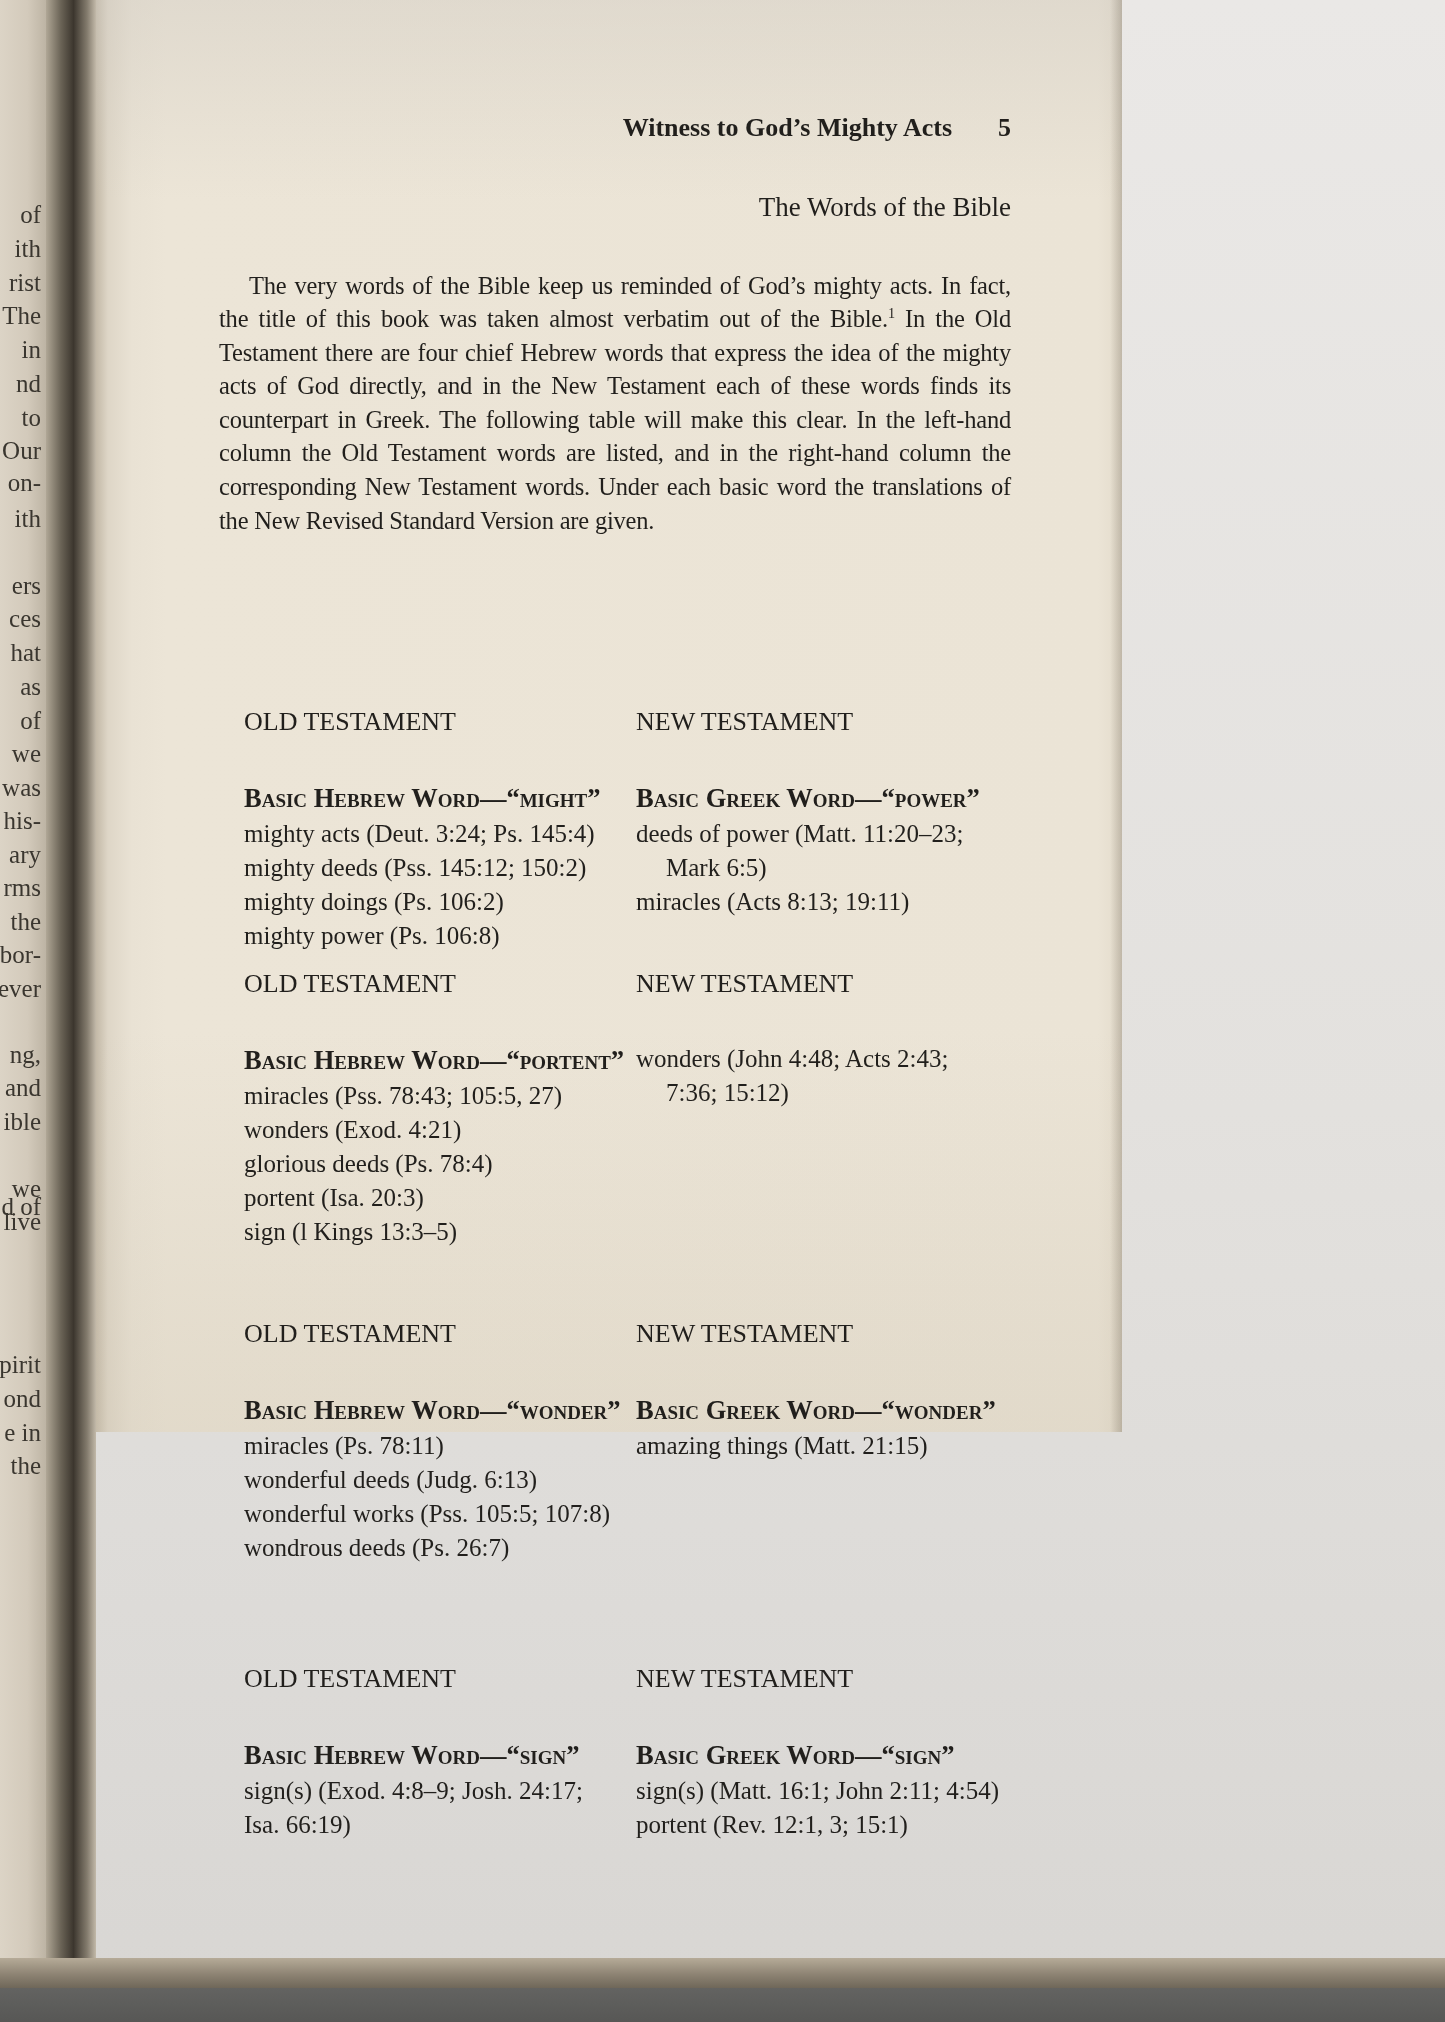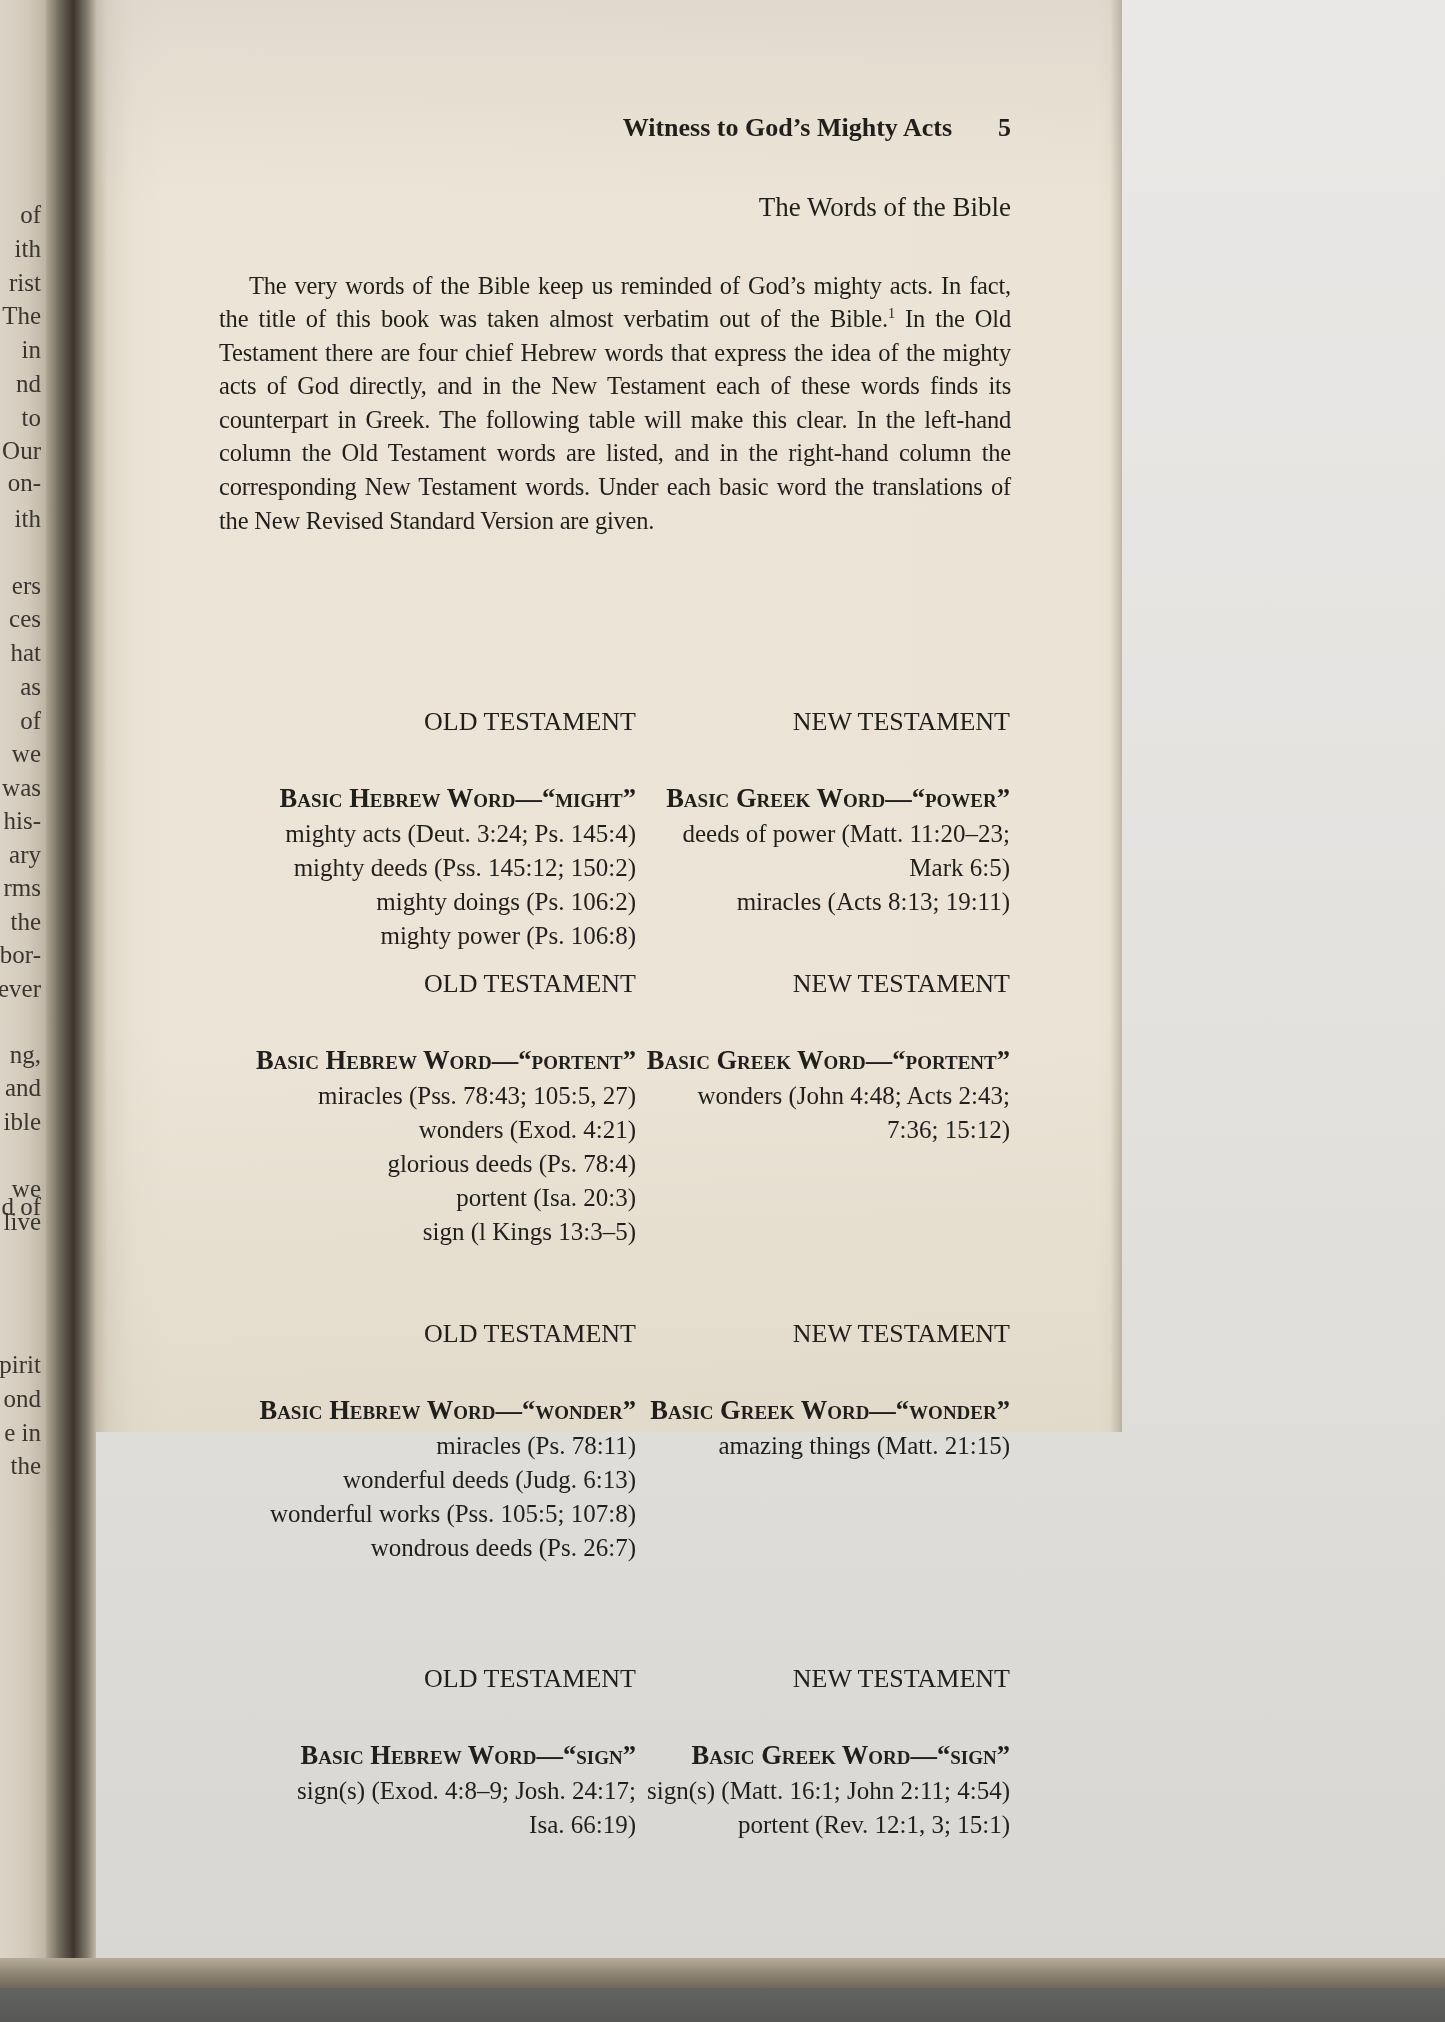--- a/index.html
+++ b/index.html
@@ -53,21 +53,21 @@
   
   .intro{
     position:absolute;top:244px;left:123px;width:792px;
     font-size:24.5px;line-height:33.6px;letter-spacing:-0.2px;
     text-align:justify;text-indent:30px;
   }
   .intro sup{font-size:0.58em;line-height:0;}
   
   .section{
     position:absolute;left:148px;width:766px;
-    display:grid;grid-template-columns:392px 1fr;text-align:right;
+    display:grid;grid-template-columns:392px 1fr;
   }
   .col-header{font-size:26px;line-height:34px;margin-bottom:41px;}
   .word-title{
     font-weight:bold;font-variant:small-caps;
     font-size:26.5px;line-height:37px;white-space:pre;
   }
   .entry-line{font-size:25px;line-height:34px;white-space:pre;}
   .entry-line.cont{padding-left:30px;}
   
   .page-under{
@@ -157,21 +157,20 @@
           <div class="col-header">OLD TESTAMENT</div>
           <div class="word-title">Basic Hebrew Word—“portent”</div>
           <div class="entry-line">miracles (Pss. 78:43; 105:5, 27)</div>
           <div class="entry-line">wonders (Exod. 4:21)</div>
           <div class="entry-line">glorious deeds (Ps. 78:4)</div>
           <div class="entry-line">portent (Isa. 20:3)</div>
           <div class="entry-line">sign (l Kings 13:3–5)</div>
         </div>
         <div class="sec-col">
           <div class="col-header">NEW TESTAMENT</div>
-          <div class="word-title">Basic Greek Word—“portent”</div>
           <div class="entry-line">wonders (John 4:48; Acts 2:43;</div>
           <div class="entry-line cont">7:36; 15:12)</div>
         </div>
       </div>
 
       <div class="section" style="top:1317px">
         <div class="sec-col">
           <div class="col-header">OLD TESTAMENT</div>
           <div class="word-title">Basic Hebrew Word—“wonder”</div>
           <div class="entry-line">miracles (Ps. 78:11)</div>

